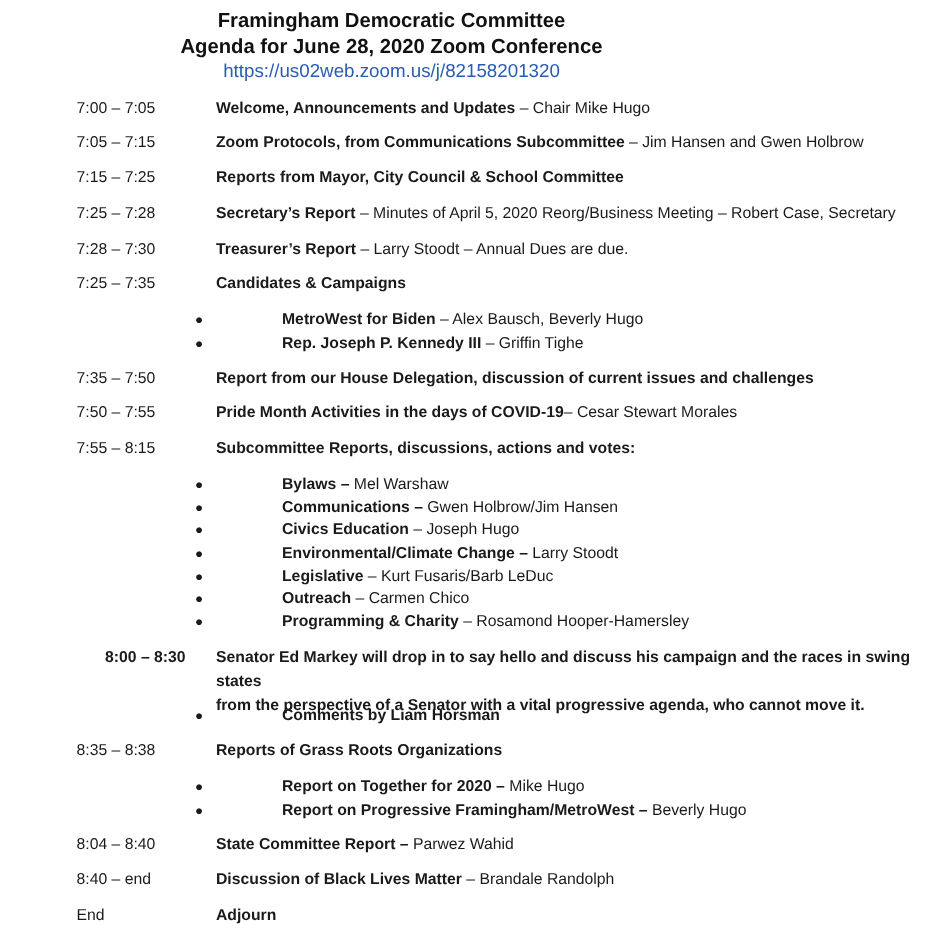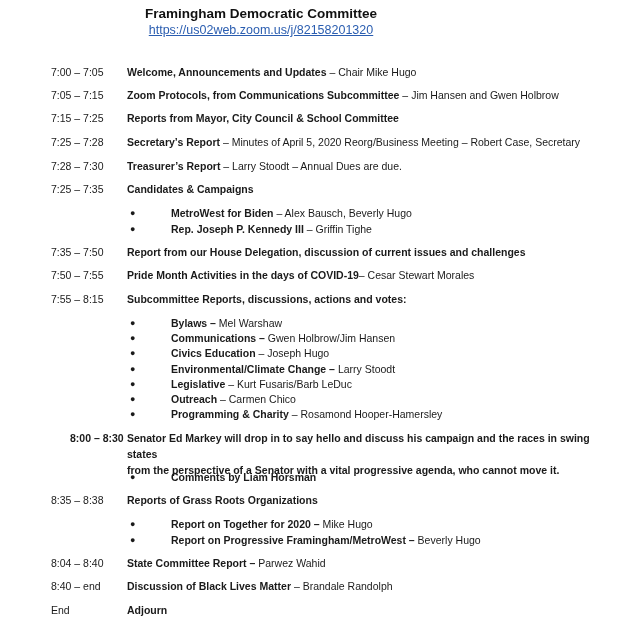--- a/index.html
+++ b/index.html
@@ -1,35 +1,36 @@
 <!DOCTYPE html>
 <html><head>
 <meta charset="utf-8">
 <style>
   html, body { margin: 0; padding: 0; background: #ffffff; }
   body { width: 618px; height: 624px; position: relative; overflow: hidden;
          font-family: "Liberation Sans", sans-serif; color: #1a1a1a; }
   .header { position: absolute; top: 5px; left: 0; width: 522px; text-align: center; }
   .h-line { font-weight: bold; font-size: 13.5px; line-height: 17px; color: #111; }
-  .h-link { font-size: 12.5px; line-height: 16px; color: #2a5db0; text-decoration: underline; }
+  .h-link { font-size: 12.5px; line-height: 16px; color: #2a5db0; }
   .agenda { position: absolute; top: 64px; left: 0; width: 618px; }
   .row { position: absolute; left: 0; width: 618px; font-size: 10.5px; line-height: 16px; }
   .time { position: absolute; left: 51px; }
   .time.bold { font-weight: bold; padding-left: 19px; }
   .content { position: absolute; left: 127px; width: 480px; }
-  .title { font-weight: bold; }
+  .title { font-weight: bold; margin-left: 17px; }
   .sub { position: absolute; left: 0; width: 618px; font-size: 10.5px; line-height: 16px; }
   .bullet { position: absolute; left: 130px; font-size: 9px; }
   .sub-text { position: absolute; left: 146px; padding-left: 25px; }
 </style>
 </head>
 <body>
 
 <div class="header">
   <div class="h-line">Framingham Democratic Committee</div>
+  <div class="h-line">Agenda for June 28, 2020 Zoom Conference</div>
   <div class="h-link">https://us02web.zoom.us/j/82158201320</div>
 </div>
 
 <div class="agenda">
 
   <div class="row" style="top:0px">
     <span class="time">7:00 – 7:05</span>
     <span class="content"><span class="title">Welcome, Announcements and Updates</span><span> – Chair Mike Hugo</span></span>
   </div>
 

